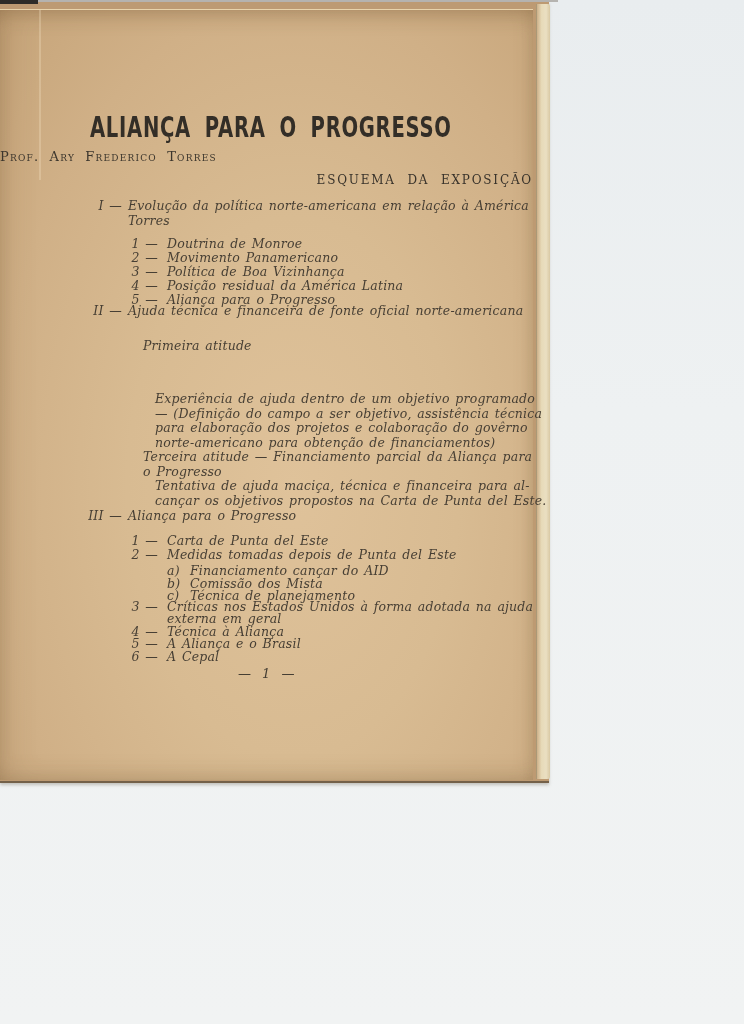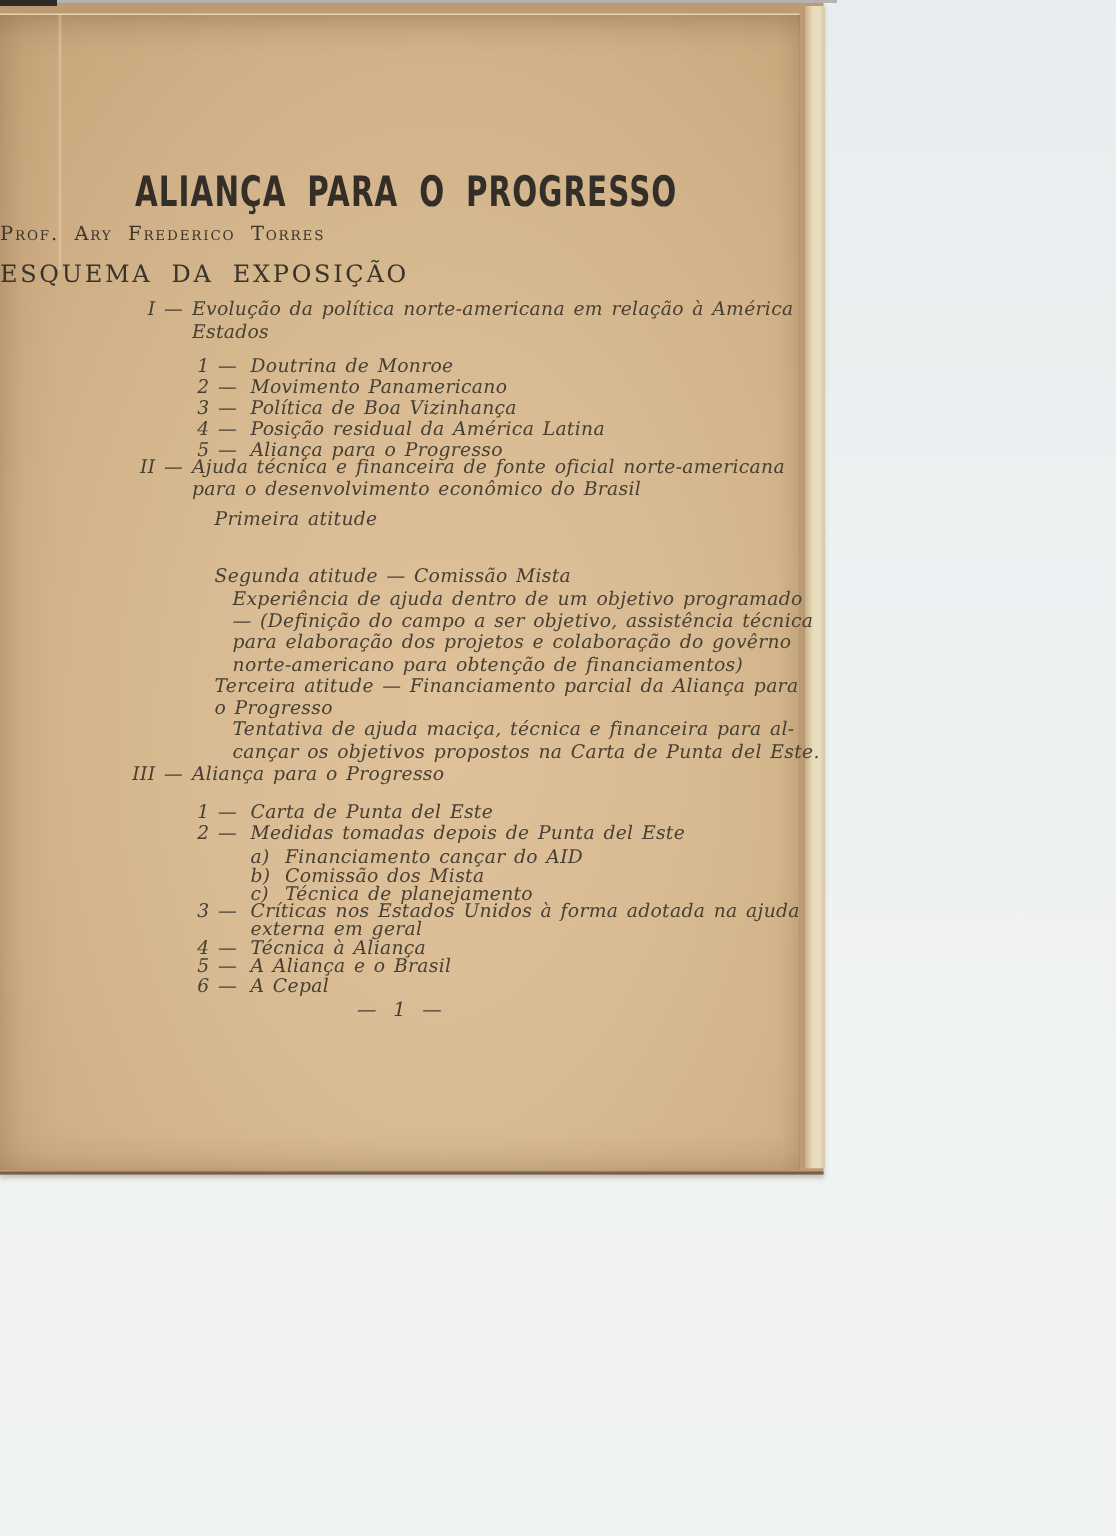--- a/index.html
+++ b/index.html
@@ -60,22 +60,22 @@
   }
   .author {
     position: absolute; left: 0; top: 139px; width: 100%;
     text-align: left;
     font-variant: small-caps;
     font-size: 13px; letter-spacing: 1.2px; word-spacing: 5px;
     color: #3c362d;
   }
   .esquema {
     position: absolute; left: 0; top: 163px; width: 100%;
-    text-align: left;
-    font-size: 16px; letter-spacing: 1.8px; word-spacing: 6px;
+    text-align: right;
+    font-size: 12px; letter-spacing: 1.8px; word-spacing: 6px;
     color: #39332b;
   }
   .it {
     font-style: italic;
     font-size: 12.5px;
     letter-spacing: 0.2px; word-spacing: 1.5px;
     color: #473f34;
   }
   .line { white-space: nowrap; }
   .sec {
@@ -119,21 +119,21 @@
 <div class="page">
   <div class="crease"></div>
 
   <div class="doc-title">ALIANÇA PARA O PROGRESSO</div>
   <div class="author">Prof. Ary Frederico Torres</div>
   <div class="esquema">ESQUEMA DA EXPOSIÇÃO</div>
 
   <div class="sec it" style="top:189px">
     <span class="rlabel">I —</span>
     <div class="line">Evolução da política norte-americana em relação à América</div>
-    <div class="line">Estados</div>
+    <div class="line">Torres</div>
   </div>
 
   <div class="list it lh14" style="top:227px">
     <div class="item">
       <span class="nlabel">1 —</span>
       <span>Doutrina de Monroe</span>
     </div>
     <div class="item">
       <span class="nlabel">2 —</span>
       <span>Movimento Panamericano</span>
@@ -148,30 +148,26 @@
     </div>
     <div class="item">
       <span class="nlabel">5 —</span>
       <span>Aliança para o Progresso</span>
     </div>
   </div>
 
   <div class="sec it" style="top:294px">
     <span class="rlabel">II —</span>
     <div class="line">Ajuda técnica e financeira de fonte oficial norte-americana</div>
-    <div class="line">para o desenvolvimento econômico do Brasil</div>
   </div>
 
   <div class="att-t it" style="top:329px">
     <div class="line">Primeira atitude</div>
   </div>
 
-  <div class="att-t it" style="top:367px">
-    <div class="line">Segunda atitude — Comissão Mista</div>
-  </div>
   <div class="att-b it" style="top:382px">
     <div class="line">Experiência de ajuda dentro de um objetivo programado</div>
     <div class="line">— (Definição do campo a ser objetivo, assistência técnica</div>
     <div class="line">para elaboração dos projetos e colaboração do govêrno</div>
     <div class="line">norte-americano para obtenção de financiamentos)</div>
   </div>
 
   <div class="att-t it" style="top:440px">
     <div class="line">Terceira atitude — Financiamento parcial da Aliança para</div>
     <div class="line">o Progresso</div>

